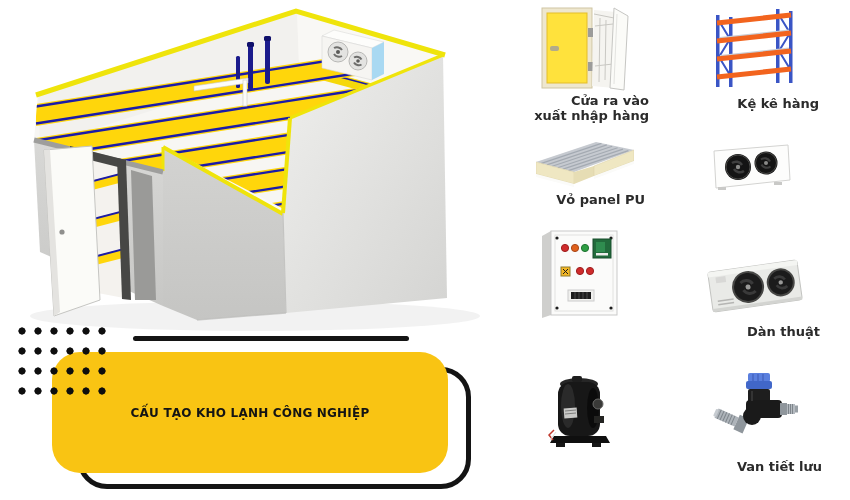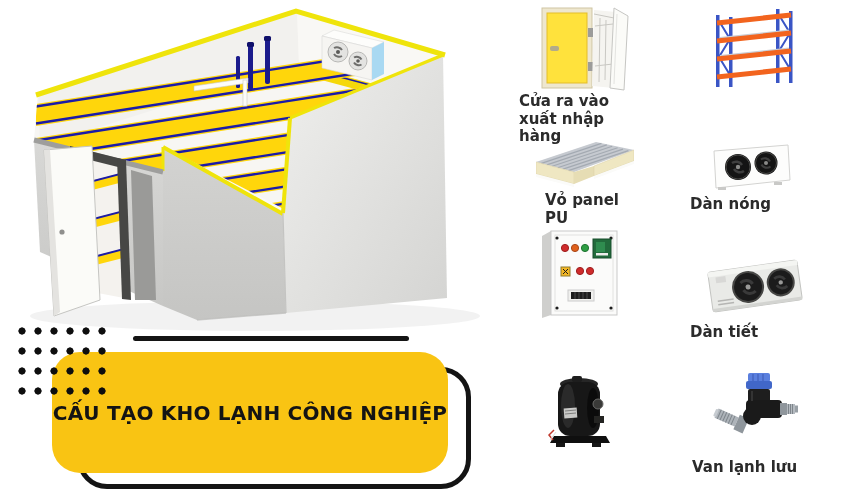--- a/index.html
+++ b/index.html
@@ -4,26 +4,26 @@
 <style>
   html,body{margin:0;padding:0;background:#fff;}
   .stage{position:relative;width:850px;height:500px;background:#ffffff;overflow:hidden;
          font-family:"DejaVu Sans","Liberation Sans",sans-serif;}
   .abs{position:absolute;}
   
   .banner-topline{left:133px;top:336px;width:276px;height:5px;background:#141414;border-radius:3px;z-index:11;}
   .banner-outline{left:77px;top:367px;width:384px;height:112px;border:5px solid #141414;border-radius:30px;z-index:10;background:transparent;}
   .banner{left:52px;top:352px;width:396px;height:121px;background:#F9C413;border-radius:28px;z-index:20;
           display:flex;align-items:center;justify-content:center;}
-  .banner span{font-size:20px;font-weight:bold;color:#141414;letter-spacing:.2px;white-space:nowrap;}
+  .banner span{font-size:12px;font-weight:bold;color:#141414;letter-spacing:.2px;white-space:nowrap;}
   .dots{left:14px;top:321px;width:99px;height:80px;z-index:30;
         background-image:radial-gradient(circle,#0E0E0E 3.3px,rgba(0,0,0,0) 3.9px);
         background-size:16px 20px;background-position:0 0;}
   
-  .cap{position:absolute;text-align:left;font-weight:bold;font-size:15px;line-height:1.18;color:#2B2B2B;}
+  .cap{position:absolute;text-align:right;font-weight:bold;font-size:13px;line-height:1.18;color:#2B2B2B;}
   .cap span{display:block;}
   figure{margin:0;padding:0;}
 </style>
 </head>
 <body>
 
 <div class="stage">
 
   <svg class="abs" style="left:0;top:0" width="520" height="340" viewBox="0 0 520 340">
     <defs>
@@ -190,20 +190,23 @@
           <line x1="10" y1="51" x2="79" y2="43.5"></line>
       </g>
       <g stroke="#F2641E" stroke-width="5">
         <line x1="7" y1="18" x2="81" y2="10"></line>
           <line x1="7" y1="36" x2="81" y2="28"></line>
         <line x1="7" y1="54" x2="81" y2="46"></line>
           <line x1="7" y1="72" x2="81" y2="64"></line>
       </g>
     </svg>
   </figure>
+  <div class="cap" style="left:689px;top:96px;width:130px">
+    <span>Kệ kê hàng</span>
+  </div>
 
   <figure class="abs" style="left:536px;top:142px">
     <svg width="98" height="48" viewBox="0 0 98 48">
       <polygon points="0,20 60,0 98,8 38,30" fill="#C6CAD0"></polygon>
       <g stroke="#A4AAB2" stroke-width="1.2">
         <line x1="5.4" y1="21.4" x2="65.4" y2="1.4"></line>
           <line x1="10.8" y1="22.9" x2="70.8" y2="2.9"></line>
         <line x1="16.2" y1="24.3" x2="76.2" y2="4.3"></line>
           <line x1="21.6" y1="25.7" x2="81.6" y2="5.7"></line>
         <line x1="27" y1="27.1" x2="87" y2="7.1"></line>
@@ -228,23 +231,20 @@
       <path d="M24,21 a7,7 0 0 1 10,2 M36,29 a7,7 0 0 1 -10,-2" stroke="#3E3E3E" stroke-width="2.5" fill="none"></path>
       <circle cx="30" cy="25" r="2.2" fill="#8A8A88"></circle>
       <circle cx="58" cy="21" r="11.5" fill="#141414"></circle>
       <circle cx="58" cy="21" r="10.5" fill="none" stroke="#4A4A48" stroke-width="1"></circle>
       <path d="M53,17.5 a6,6 0 0 1 9,2 M62.5,24.5 a6,6 0 0 1 -9,-2" stroke="#3E3E3E" stroke-width="2.2" fill="none"></path>
       <circle cx="58" cy="21" r="2" fill="#8A8A88"></circle>
       <rect x="10" y="45" width="8" height="3" fill="#C9C9C7"></rect>
       <rect x="66" y="40" width="8" height="3" fill="#C9C9C7"></rect>
     </svg>
   </figure>
-  <div class="cap" style="left:690px;top:196px;width:130px">
-    <span>Dàn nóng</span>
-  </div>
 
   <figure class="abs" style="left:538px;top:228px">
     <svg width="86" height="92" viewBox="0 0 86 92">
       <polygon points="4,8 13,3 13,87 4,90" fill="#CFCFCD"></polygon>
       <rect x="13" y="3" width="66" height="84" fill="#FBFBFA" stroke="#C9C9C9"></rect>
       <rect x="17" y="7" width="58" height="76" fill="none" stroke="#E2E2E0"></rect>
       <circle cx="19" cy="10" r="1.6" fill="#1c1c1c"></circle>
         <circle cx="73" cy="10" r="1.6" fill="#1c1c1c"></circle>
       <circle cx="19" cy="80" r="1.6" fill="#1c1c1c"></circle>
         <circle cx="73" cy="80" r="1.6" fill="#1c1c1c"></circle>
@@ -283,21 +283,21 @@
         <circle cx="77" cy="34" r="2.2" fill="#9A9A98"></circle>
         <rect x="13" y="20" width="10" height="6" fill="#D8D8D6"></rect>
         <g stroke="#B5B5B3" stroke-width="1.5">
             <line x1="12" y1="44" x2="28" y2="44"></line>
             <line x1="12" y1="47.5" x2="28" y2="47.5"></line>
           </g>
       </g>
     </svg>
   </figure>
   <div class="cap" style="left:690px;top:324px;width:130px">
-    <span>Dàn tiết</span>
+    <span>Dàn thuật</span>
   </div>
 
   <figure class="abs" style="left:546px;top:374px">
     <svg width="68" height="76" viewBox="0 0 68 76">
       <ellipse cx="33" cy="10" rx="19" ry="6" fill="#262626"></ellipse>
       <rect x="26" y="2" width="10" height="6" rx="2" fill="#1D1D1D"></rect>
       <rect x="12" y="8" width="42" height="54" rx="12" fill="#171717"></rect>
       <ellipse cx="22" cy="32" rx="7" ry="22" fill="#2E2E2E" opacity="0.85"></ellipse>
       <ellipse cx="47" cy="34" rx="6" ry="20" fill="#000" opacity="0.5"></ellipse>
       <rect x="18" y="34" width="13" height="10" fill="#C9C9C7" transform="rotate(-4 24 39)"></rect>
@@ -345,16 +345,16 @@
       <rect x="75" y="34" width="8" height="10" fill="#B4BAC0"></rect>
       <g stroke="#7E858B" stroke-width="1">
           <line x1="76.5" y1="34" x2="76.5" y2="44"></line>
           <line x1="78.5" y1="34" x2="78.5" y2="44"></line>
           <line x1="80.5" y1="34" x2="80.5" y2="44"></line>
         </g>
       <rect x="83" y="35.5" width="3" height="7" fill="#99A0A6"></rect>
     </svg>
   </figure>
   <div class="cap" style="left:692px;top:459px;width:130px">
-    <span>Van lạnh lưu</span>
+    <span>Van tiết lưu</span>
   </div>
 
 </div>
 
 </body></html>

